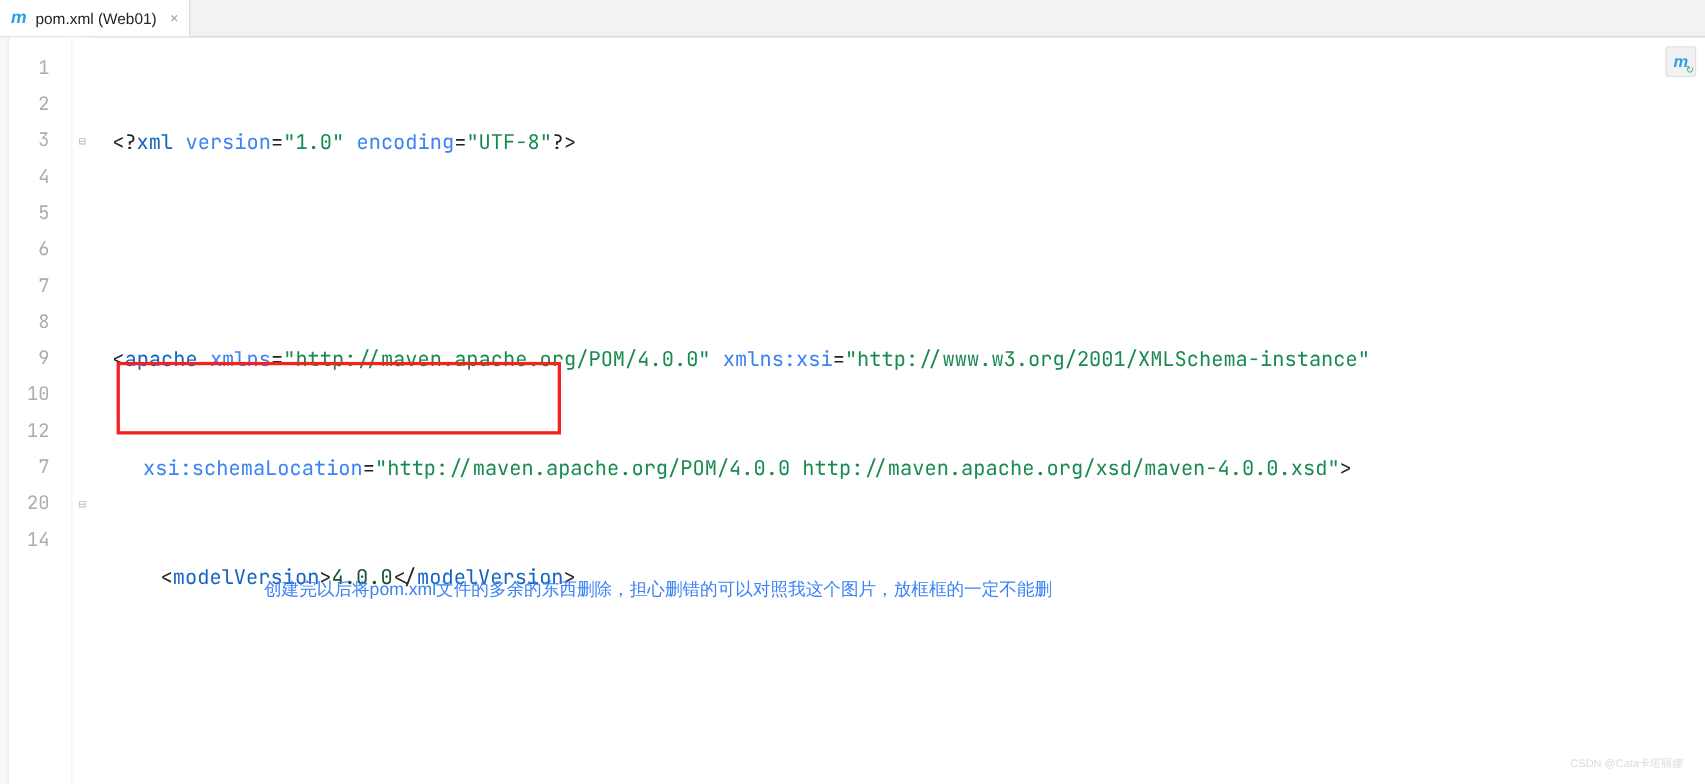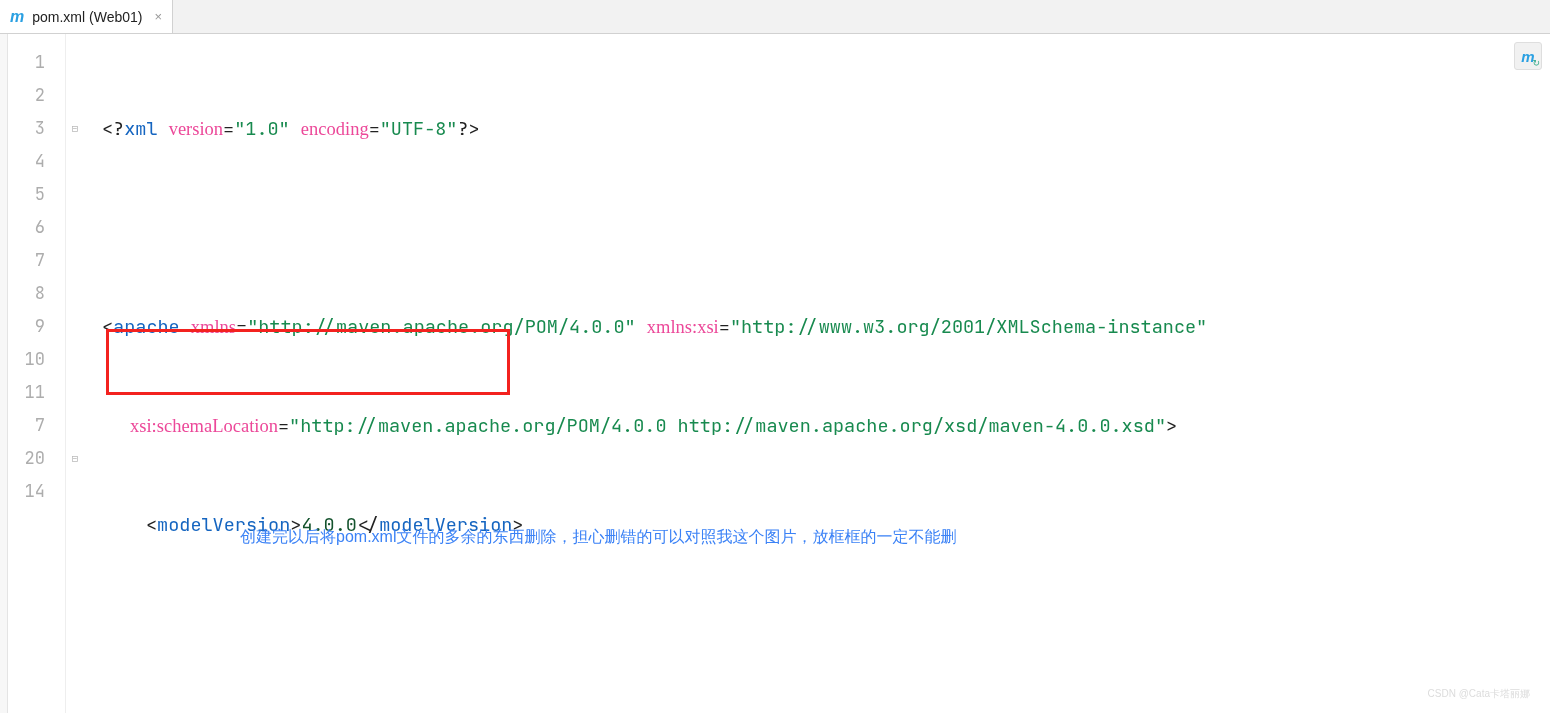--- a/index.html
+++ b/index.html
@@ -80,21 +80,21 @@
     padding-top: 12px;
     font-family: "JetBrains Mono", Consolas, monospace;
     font-size: 18.5px;
     line-height: 33px;
     white-space: pre;
     color: #222;
     position: relative;
   }
   .code .line { height: 33px; padding-left: 18px; }
   .tag   { color: #1565c0; text-align: right; }
-  .attr  { color: #ec4899; font-family: Liberation Serif, serif; }
+  .attr  { color: #3b82f6; }
   .str   { color: #188a4f; }
   .punct { color: #222; }
   .txt   { color: #14532d; }
   .italic-m { font-style: italic; }
   .red-box {
     position: absolute;
     border: 3px solid #f3221f;
     pointer-events: none;
   }
   .annotation {
@@ -156,21 +156,21 @@
     <div>1</div>
     <div>2</div>
     <div>3</div>
     <div>4</div>
     <div>5</div>
     <div>6</div>
     <div>7</div>
     <div>8</div>
     <div>9</div>
     <div>10</div>
-    <div>11</div>
+    <div>12</div>
     <div>7</div>
     <div>20</div>
     <div>14</div>
   </div>
 
   <div class="fold">
     <span class="mark"></span>
       <span class="mark"></span>
     <span class="mark">⊟</span>
     <span class="mark"></span>

